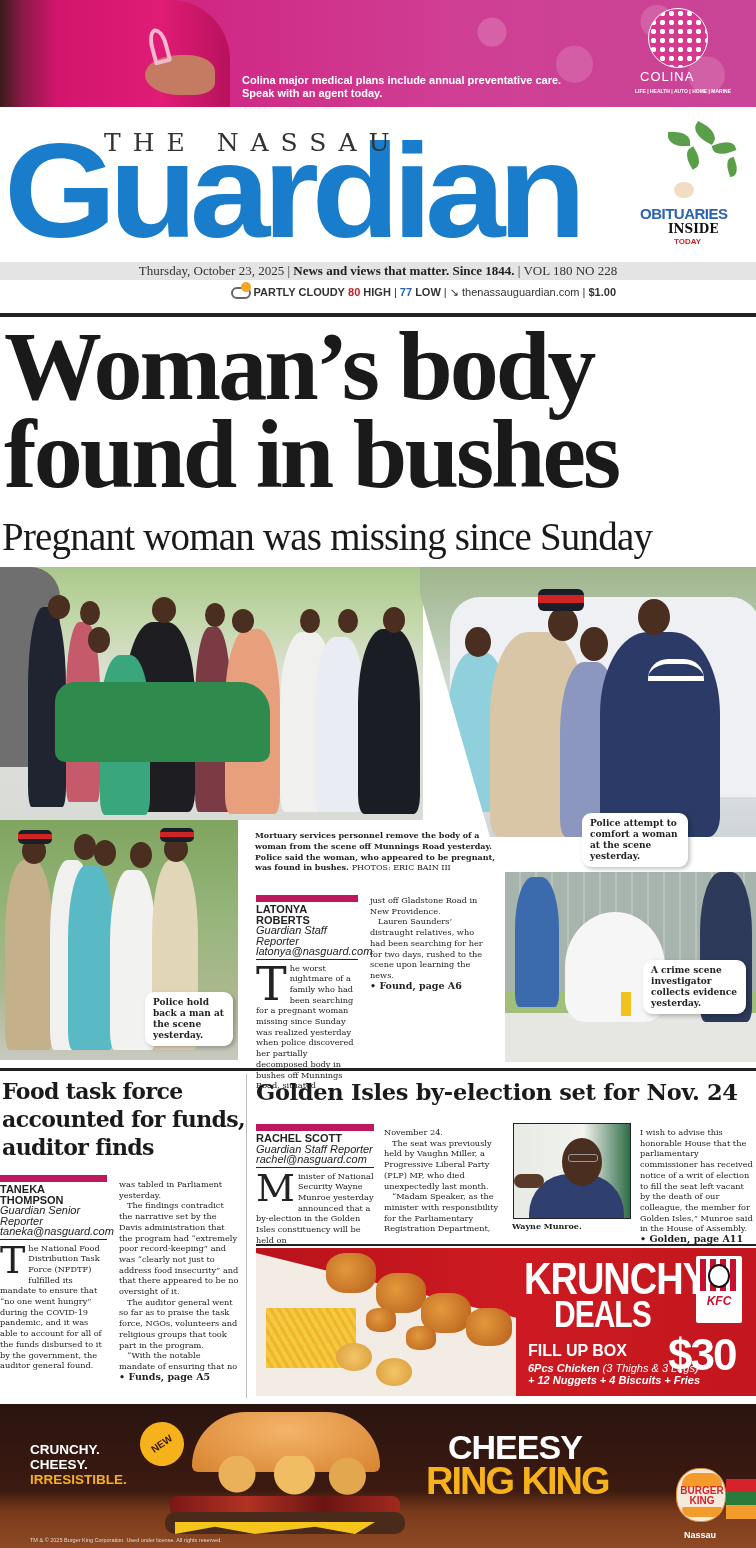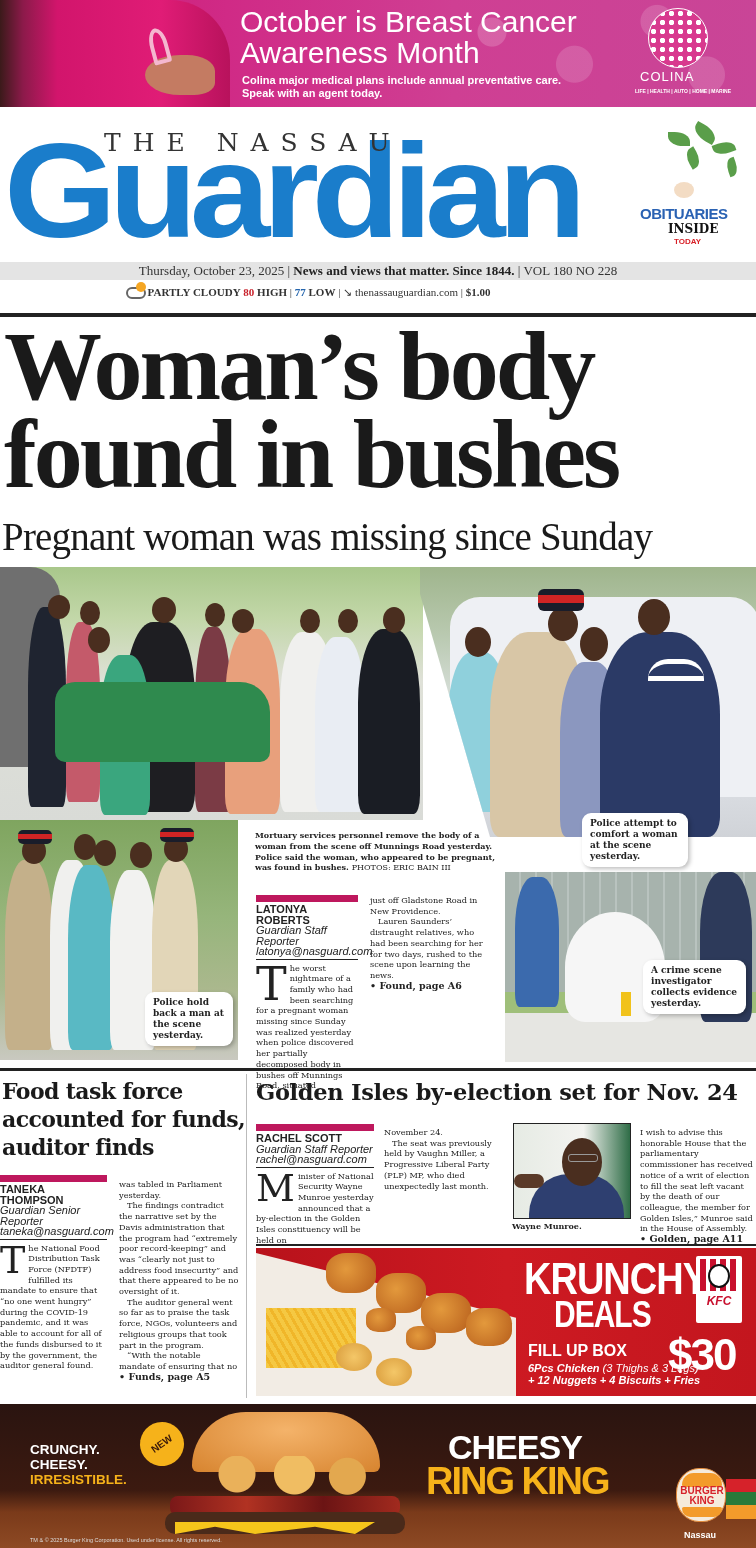--- a/index.html
+++ b/index.html
@@ -24,21 +24,21 @@
 .mast-name{left:4px;top:126px;font-family:"Liberation Sans",sans-serif;font-weight:700;font-size:134px;line-height:130px;color:#1a7dcb;letter-spacing:-7px;transform:scaleX(1.08);transform-origin:left}
 .obit-img{left:638px;top:122px;width:110px;height:80px}
 .obit-leaf{border-radius:0 70% 0 70%;background:#5a9e4a}
 .obit-rose{left:36px;top:60px;width:20px;height:16px;border-radius:50%;background:#f3dcc4}
 .obit-1{left:640px;top:205px;font-family:"Liberation Sans",sans-serif;font-weight:700;font-size:15px;color:#2a62b3;letter-spacing:-.5px}
 .obit-2{left:668px;top:222px;font-size:12px;font-weight:700;color:#111}
 .obit-3{left:674px;top:237px;font-family:"Liberation Sans",sans-serif;font-weight:700;font-size:8px;color:#d81f26}
 
 .dateline{left:0;top:262px;width:756px;height:18px;background:#e4e4e4;text-align:center;font-family:"Liberation Serif",serif;font-size:13px;line-height:18px;color:#333}
 .dateline b{font-weight:700;color:#222}
-.weather{left:0;top:284px;width:616px;text-align:center;font-family:Liberation Serif, serif;font-size:11px;line-height:16px;color:#333}
+.weather{left:0;top:284px;width:616px;text-align:right;font-family:Liberation Sans, sans-serif;font-size:11px;line-height:16px;color:#333}
 .weather .cloud{display:inline-block;vertical-align:middle;width:20px;height:12px;border:2px solid #666;border-radius:8px;background:#fff;position:relative;margin-right:2px}
 .weather .sun{position:absolute;left:8px;top:-7px;width:10px;height:10px;border-radius:50%;background:#f5a623}
 .red{color:#c8202a}.blue{color:#2565ad}
 .rule-top{left:0;top:313px;width:756px;height:4px;background:#222}
 
 
 .headline{left:0;top:322px;width:756px;font-family:"Liberation Serif",serif;font-weight:700;font-size:98px;line-height:88px;letter-spacing:-3px;color:#1a1a1a;padding-left:4px}
 .subhead{left:2px;top:515px;width:756px;font-family:"Liberation Serif",serif;font-size:39px;line-height:44px;color:#1a1a1a;letter-spacing:-.8px}
 
 
@@ -114,24 +114,20 @@
 .head{position:absolute;border-radius:50%;background:#4a2e1f}
 </style>
 </head>
 <body>
 
 <div class="abs ad-top">
   <div class="abs woman"></div>
   <div class="abs hand"></div>
   <div class="abs ribbon"></div>
   <div class="abs circles"></div>
-  <div class="abs h1">
-    <div>October is Breast Cancer</div>
-    <div>Awareness Month</div>
-  </div>
   <div class="abs sub">
     <div>Colina major medical plans include annual preventative care.</div>
     <div>Speak with an agent today.</div>
   </div>
   <div class="abs logo"></div>
   <div class="abs colina">COLINA</div>
   <div class="abs lines">LIFE | HEALTH | AUTO | HOME | MARINE</div>
 </div>
 
 <div class="abs mast-name">Guardian</div>
@@ -295,20 +291,21 @@
     <span class="r">Guardian Staff Reporter</span>
     <span class="e">rachel@nasguard.com</span>
   </div>
   <div class="body" style="margin-top:3px">
     <p class="first"><span class="drop" style="font-size:38px;line-height:32px">M</span><span>inister of National Security Wayne Munroe yesterday announced that a by-election in the Golden Isles constituency will be held on</span></p>
   </div>
 </div>
 <div class="col body" style="left:384px;top:1127px;width:120px">
   <p class="first">November 24.</p>
   <p>The seat was previously held by Vaughn Miller, a Progressive Liberal Party (PLP) MP, who died unexpectedly last month.</p>
+  <p>“Madam Speaker, as the minister with responsibility for the Parliamentary Registration Department,</p>
 </div>
 <div class="abs munroe">
   <div class="fig" style="left:15px;top:50px;width:95px;height:50px;background:#2e3f70;border-radius:40px 40px 0 0"></div>
   <div class="fig" style="left:48px;top:14px;width:40px;height:48px;border-radius:50%;background:#4a2e1f"></div>
   <div class="fig" style="left:54px;top:30px;width:30px;height:8px;border:1.5px solid #999;border-radius:3px"></div>
   <div class="fig" style="left:0;top:50px;width:30px;height:14px;border-radius:8px;background:#5a3a28"></div>
 </div>
 <div class="abs munroe-cap">Wayne Munroe.</div>
 <div class="col body" style="left:640px;top:1127px;width:116px">
   <p class="first">I wish to advise this honorable House that the parliamentary commissioner has received notice of a writ of election to fill the seat left vacant by the death of our colleague, the member for Golden Isles,” Munroe said in the House of Assembly.</p>

